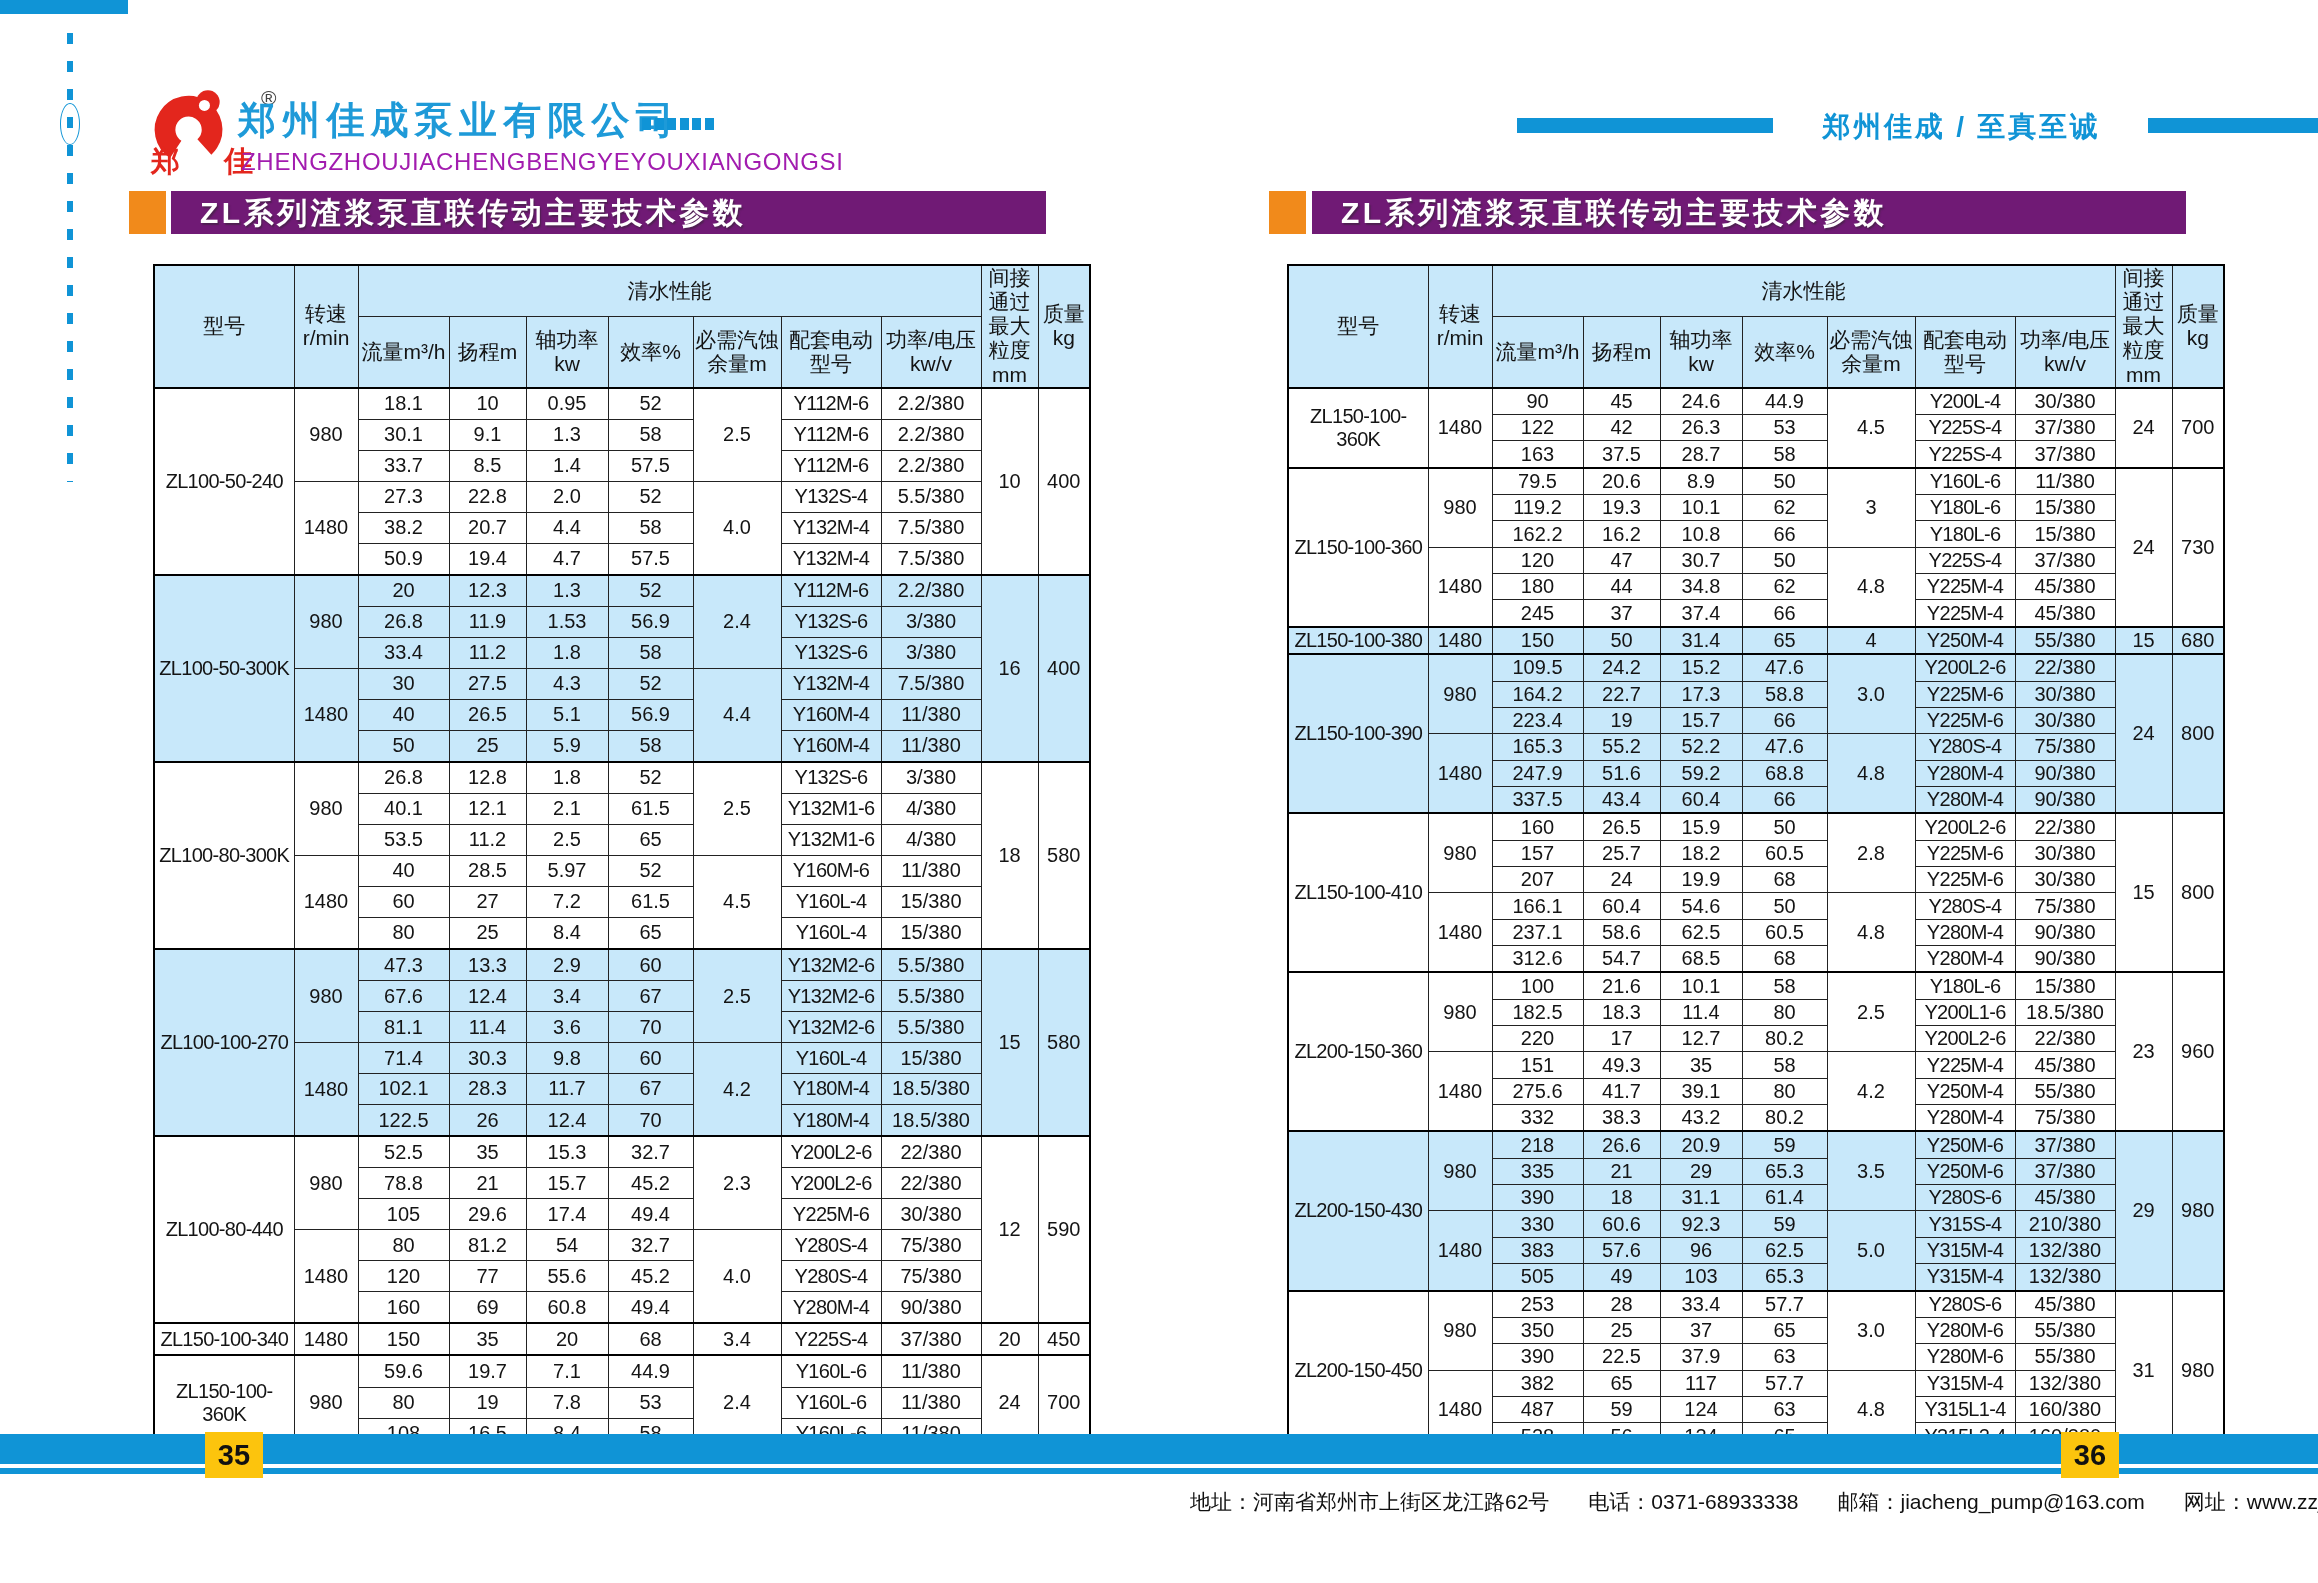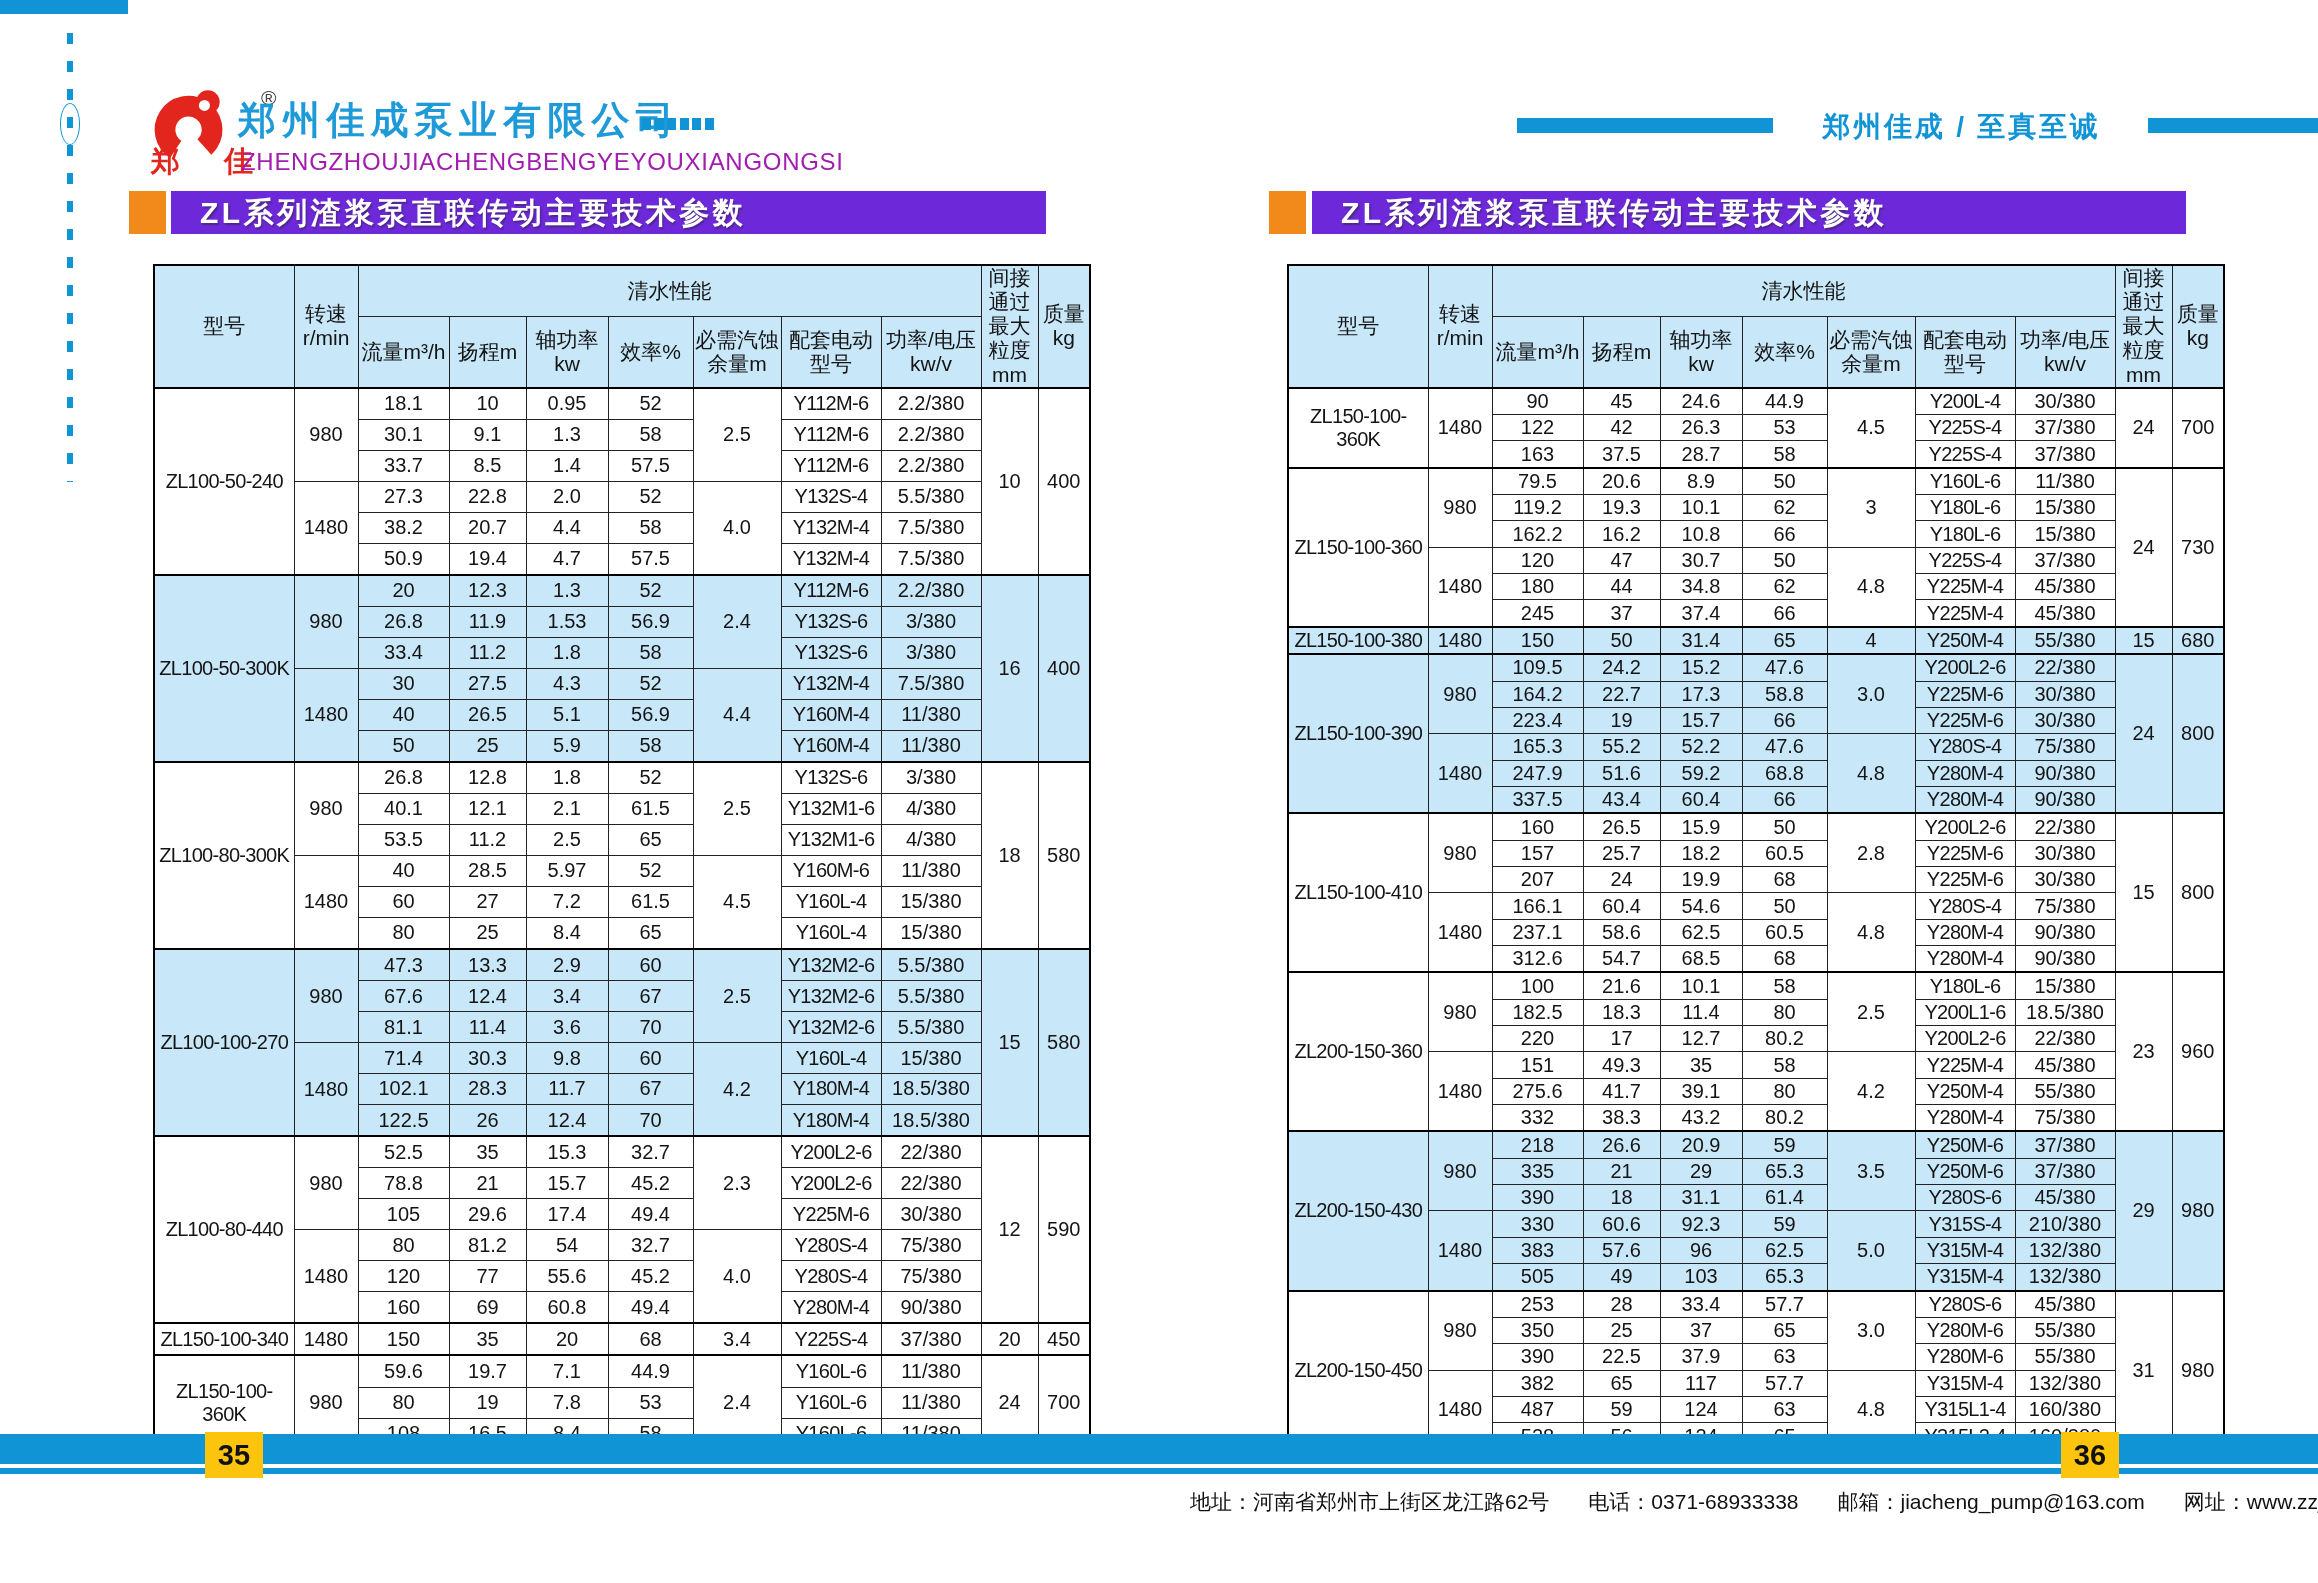--- a/index.html
+++ b/index.html
@@ -19,21 +19,21 @@
            letter-spacing:6.2px;white-space:nowrap;}
   .pinyin{position:absolute;left:241px;top:148px;font-size:24px;color:#a21caf;letter-spacing:0.7px;}
   .dash-row{position:absolute;left:642px;top:118px;display:flex;gap:3.5px;}
   .dash-row span{width:9px;height:11.8px;background:#1094d6;display:block;}
   .slogan-bar1{position:absolute;left:1517px;top:118px;width:256px;height:14.5px;background:#1094d6;}
   .slogan-bar2{position:absolute;left:2148px;top:118px;width:171px;height:14.5px;background:#1094d6;}
   .slogan{position:absolute;left:1780px;top:108px;width:363px;text-align:center;font-size:28px;
           font-weight:bold;color:#1094d6;letter-spacing:2.8px;white-space:nowrap;}
   
   .orange-block{position:absolute;width:37px;height:43px;background:#f18a1b;top:191px;}
-  .title-bar{position:absolute;height:43px;background:#6d28d9;top:191px;}
+  .title-bar{position:absolute;height:43px;background:#701a75;top:191px;}
   .title-text{font-size:30px;font-weight:bold;color:#fff;letter-spacing:3.5px;line-height:43px;
               padding-left:29px;white-space:nowrap;text-shadow:1.4px 2.1px 1.4px rgba(40,40,40,.45);}
   
   .twrap{position:absolute;top:264px;width:937px;height:1150px;}
   table.spec{border-collapse:collapse;table-layout:fixed;width:937px;height:1150px;
              border:2.8px solid #000;}
   table.spec th,table.spec td{border:1.4px solid #222;text-align:center;vertical-align:middle;
              padding:0;font-size:20px;color:#141414;overflow:hidden;}
   table.spec thead th{background:#c8e8fa;font-size:21px;font-weight:normal;line-height:1.15;}
   table.spec thead tr.h1{height:36px;}

